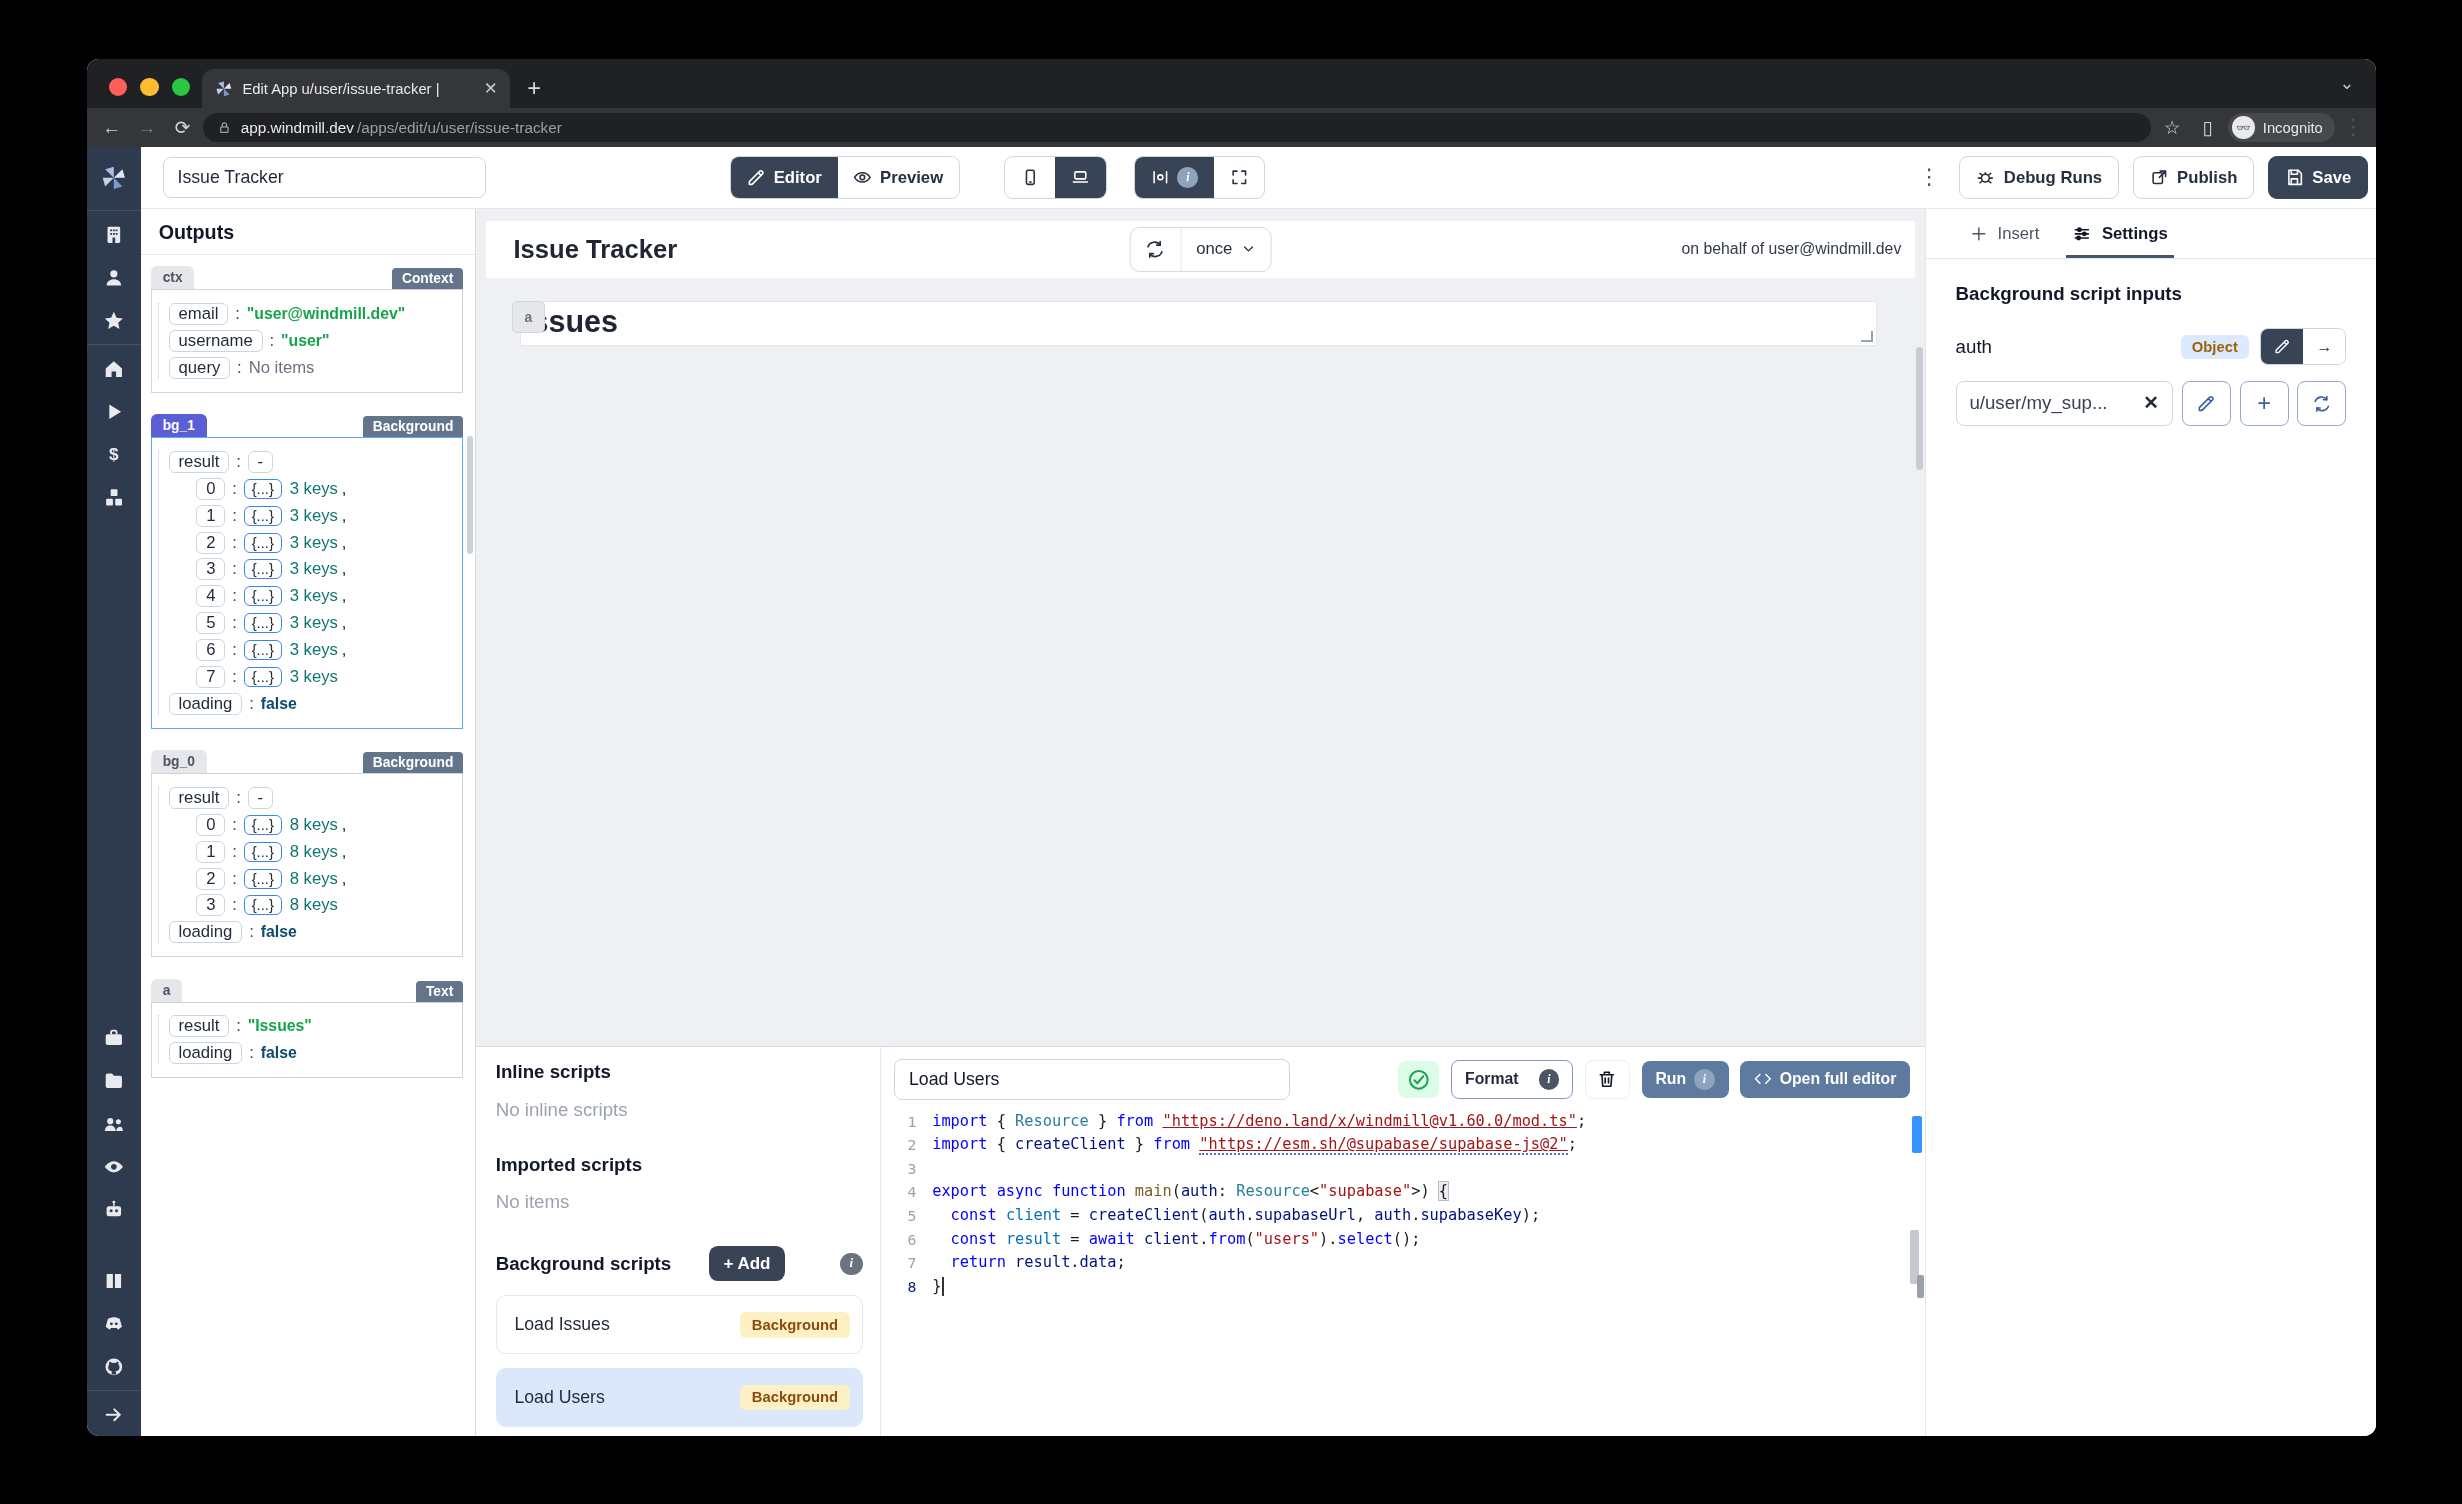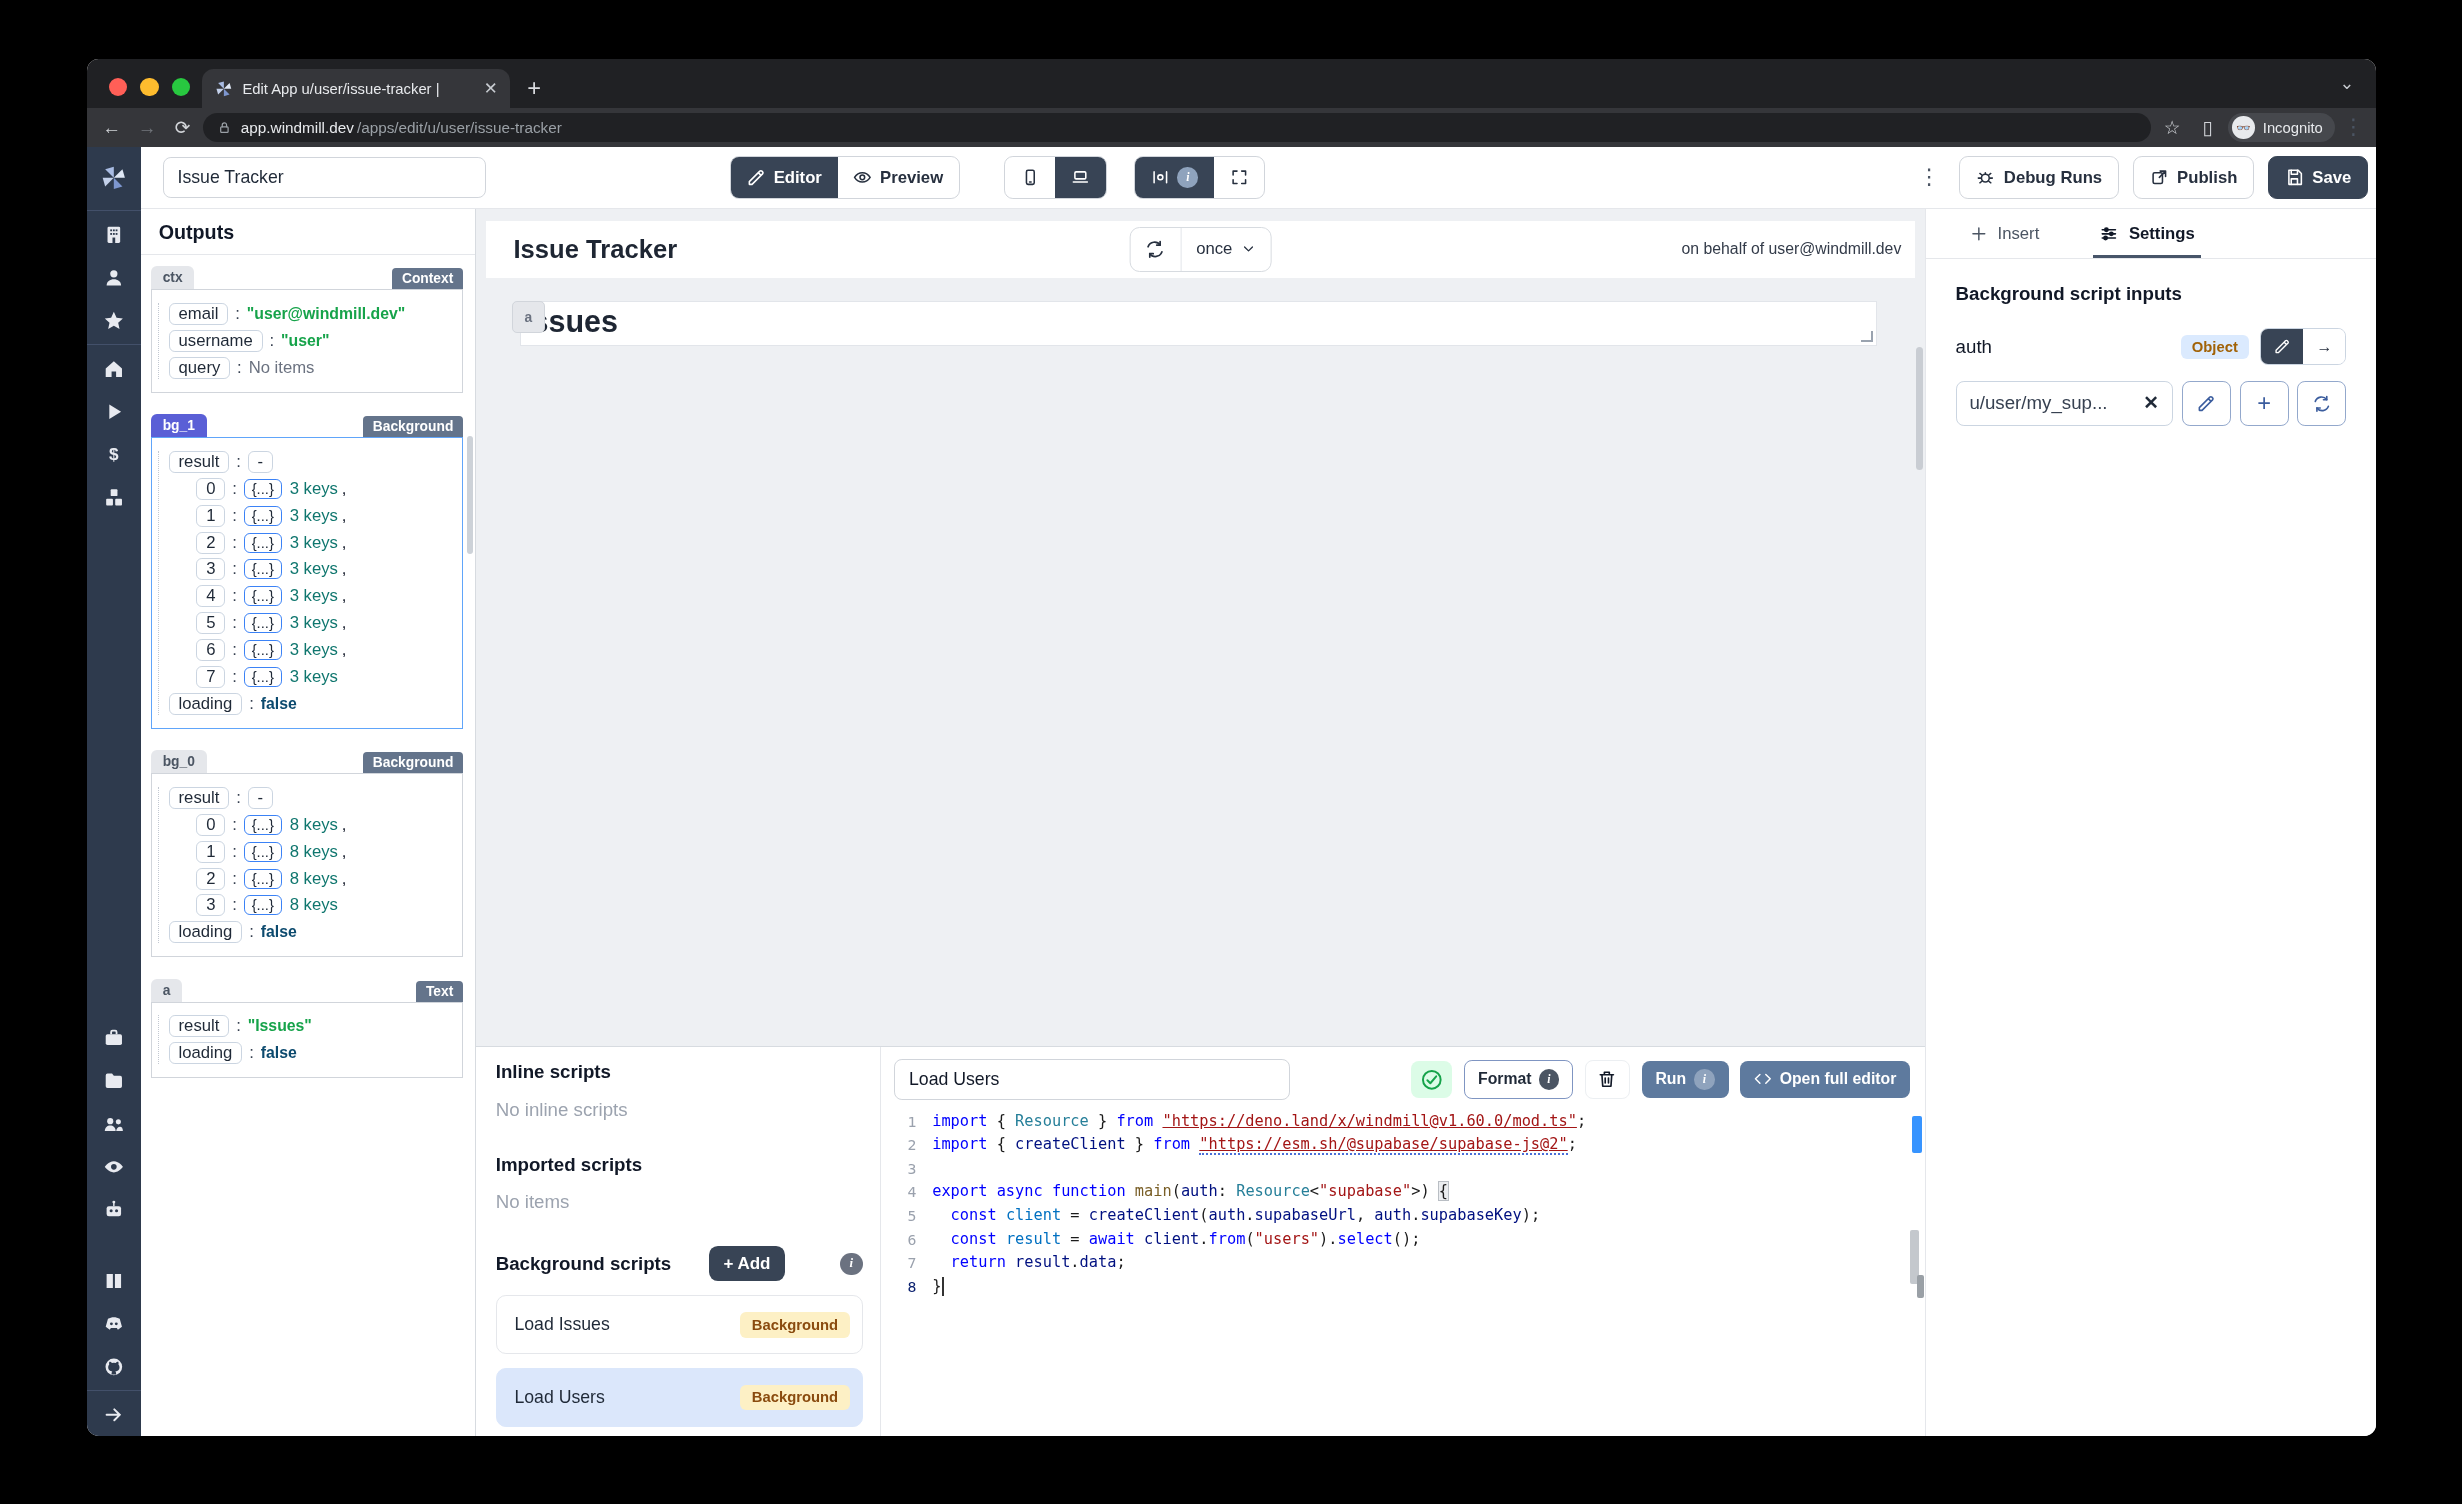--- a/index.html
+++ b/index.html
@@ -103,21 +103,21 @@
   .script-item.sel{background:#dbe7fb;border-color:#dbe7fb;}
   .badge-bg{background:#fdf0c5;color:#8a4b0f;font-weight:bold;font-size:14.8px;border-radius:5.9px;padding:4.9px 11.8px;}
   
   .editor{flex:1;display:flex;flex-direction:column;min-width:0;}
   .ed-head{display:flex;align-items:center;padding:11.8px 14.8px 9.9px 12.8px;gap:11.8px;flex:0 0 auto;}
   .ed-name{width:366px;height:39px;border:1px solid #d1d5db;border-radius:7.9px;font-size:17.7px;color:#111827;
            padding:0 13.8px;display:flex;align-items:center;}
   .ck-badge{margin-left:auto;width:41px;height:37px;background:#dcfce7;border-radius:7.9px;display:flex;
             align-items:center;justify-content:center;color:#16a34a;}
   .fmt-btn{height:37px;border:1px solid #7f95c2;border-radius:7.9px;background:#fff;display:flex;align-items:center;
-           gap:7px;padding:0 12.8px;font-size:15.8px;font-weight:600;color:#1f2937;}
+           gap:20px;padding:0 12.8px;font-size:15.8px;font-weight:600;color:#1f2937;}
   .mini-info{width:20.7px;height:20.7px;border-radius:50%;background:#4b5563;color:#fff;font-size:11.8px;display:flex;
              align-items:center;justify-content:center;font-family:"Liberation Serif",serif;font-style:italic;font-weight:bold;}
   .mini-info.lt{background:#8fa3bd;}
   .trash-btn{width:43px;height:37px;border:1px solid #eceff2;border-radius:7.9px;background:#fff;display:flex;
              align-items:center;justify-content:center;color:#111827;}
   .run-btn,.open-btn{height:37px;border-radius:7.9px;background:#5e7a9e;color:#fff;display:flex;align-items:center;
             gap:7.9px;padding:0 13.8px;font-size:15.8px;font-weight:600;}
   .code{flex:1;position:relative;font-family:"DejaVu Sans Mono","Liberation Mono",monospace;font-size:15.3px;background:#fff;}
   .cline{display:flex;height:23.6px;line-height:23.6px;white-space:pre;}
   .lnum{width:35px;text-align:right;padding-right:15.8px;color:#9aa1ad;flex:0 0 auto;font-size:14.8px;}
@@ -129,21 +129,21 @@
   .c-type{color:#267f99;}
   .c-var{color:#001080;}
   .c-cvar{color:#0070c1;}
   .c-fn{color:#795E26;}
   .c-pl{color:#1b1b1b;}
   .c-brkt{color:#1b1b1b;outline:1px solid #b9bec4;background:#ebedf0;}
   .caret{display:inline-block;width:2px;height:18.7px;background:#333;vertical-align:middle;margin-left:1px;}
   .ovr{position:absolute;border-radius:2px;}
   
   .rightpanel{width:450px;border-left:1px solid #e5e7eb;background:#fff;flex:0 0 auto;display:flex;flex-direction:column;}
-  .rp-tabs{height:49px;border-bottom:1px solid #e5e7eb;display:flex;align-items:center;padding-left:44px;gap:60px;flex:0 0 auto;}
+  .rp-tabs{height:49px;border-bottom:1px solid #e5e7eb;display:flex;align-items:center;padding-left:44px;gap:33px;flex:0 0 auto;}
   .rp-tab{display:flex;align-items:center;gap:9.9px;font-size:16.7px;color:#4b5563;height:100%;position:relative;}
   .rp-tab.on{color:#111827;font-weight:600;}
   .rp-tab.on:after{content:"";position:absolute;left:-5.9px;right:-5.9px;bottom:0;height:3px;background:#475569;}
   .rp-body{padding:23.6px 29.6px;}
   .rp-title{font-size:18.7px;font-weight:bold;color:#111827;}
   .auth-row{display:flex;align-items:center;margin-top:23.6px;}
   .auth-label{font-size:18.7px;color:#111827;}
   .obj-badge{margin-left:auto;background:#dbeafe;color:#a16207;font-weight:bold;font-size:14.8px;border-radius:6px;padding:3.9px 10.8px;}
   .mini-seg{display:flex;border:1px solid #cbd5e1;border-radius:7.9px;overflow:hidden;height:35px;margin-left:11.8px;}
   .mini-seg>div{width:42px;display:flex;align-items:center;justify-content:center;color:#27303f;background:#fff;}

